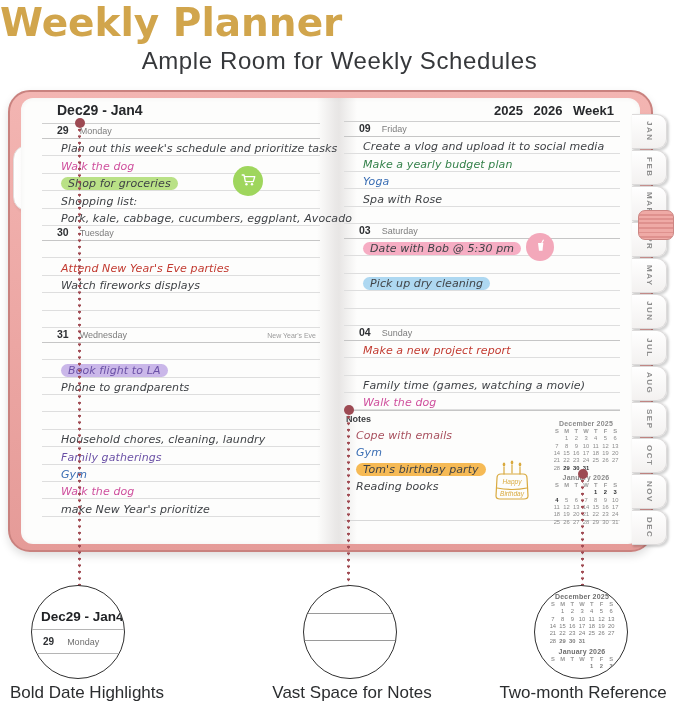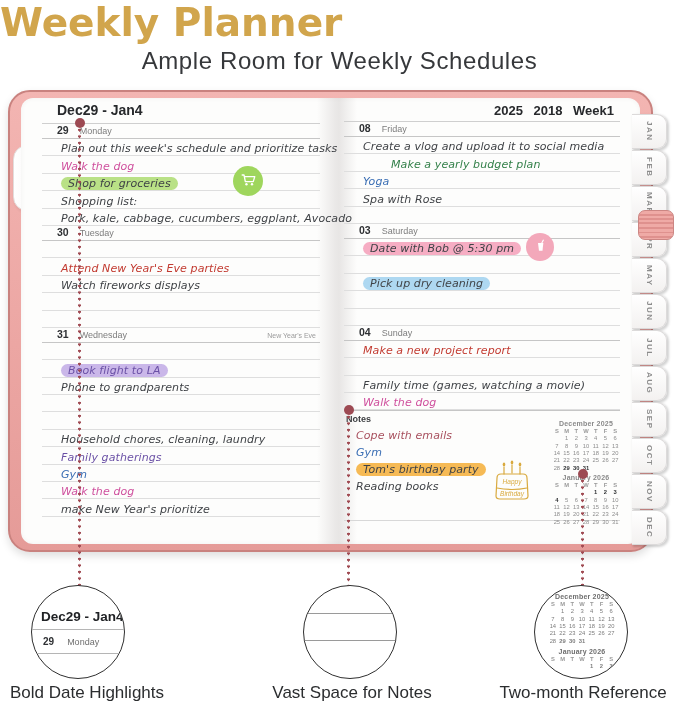--- a/index.html
+++ b/index.html
@@ -26,21 +26,21 @@
   .week-label{font-size:14px;font-weight:700;color:#27292C;padding:2px 0 4px 15px;border-bottom:1px solid #CFCFCF;height:17px;}
   .year-label{font-size:13px;font-weight:700;color:#27292C;text-align:right;padding:3px 6px 4px 0;border-bottom:1px solid #CFCFCF;word-spacing:7px;height:14px;}
 
   .day-head{display:flex;align-items:baseline;height:15px;border-bottom:1px solid #C6C6C6;padding-left:15px;box-sizing:border-box;}
   .day-num{font-size:10.5px;font-weight:700;color:#2E3033;}
   .day-name{font-size:9px;color:#7D7D7D;margin-left:11px;}
   .day-holiday{margin-left:auto;font-size:7px;color:#9B9B9B;padding-right:4px;}
   .prow{position:relative;height:17.4px;border-bottom:1px solid #DEDEDE;display:flex;align-items:flex-end;padding-left:19px;box-sizing:border-box;}
   .hw{font-family:"DejaVu Sans",sans-serif;font-style:italic;font-size:11px;line-height:13px;letter-spacing:.1px;white-space:nowrap;}
   .c-ink{color:#3F4246;}.c-pink{color:#CF4F9D;}.c-red{color:#C23A30;}.c-purple{color:#6B51A6;}
-  .c-blue{color:#3A6EB4;}.c-green{color:#338049;margin-left:28px;}.c-maroon{color:#A8505E;}
+  .c-blue{color:#3A6EB4;}.c-green{color:#338049;}.c-maroon{color:#A8505E;}
   .hl{padding:0 7px;border-radius:7px;}
   .hl-green{background:#B9E186;}.hl-purple{background:#CAB7E9;}.hl-pink{background:#F6ADC3;}
   .hl-blue{background:#AED8F1;}.hl-orange{background:#F6BA55;}
 
   .row-icon{position:absolute;border-radius:50%;display:flex;align-items:center;justify-content:center;z-index:3;}
   .icon-cart{left:191px;top:-8px;width:30px;height:30px;background:#9FD65D;}
   .icon-drink{left:182px;top:-6px;width:28px;height:28px;background:#F3A8BA;}
 
   .notes{position:relative;border-top:1px solid #C6C6C6;height:118px;}
   .notes-label{font-size:9px;font-weight:700;color:#3C3E41;padding:3px 0 1px 2px;}
@@ -176,25 +176,25 @@
             <span class="hw c-pink">Walk the dog</span>
           </div>
           <div class="prow">
             <span class="hw c-ink">make New Year's prioritize</span>
           </div>
         </div>
       </div>
   </div>
 
   <div class="page-inner rpage">
-    <div class="year-label">2025 2018 Week1</div>
+    <div class="year-label">2025 2026 Week1</div>
     <div class="days" id="right-days">
         <div class="day-block">
           <div class="day-head">
-            <span class="day-num">08</span>
+            <span class="day-num">09</span>
             <span class="day-name">Friday</span>
           </div>
           <div class="prow">
             <span class="hw c-ink">Create a vlog and upload it to social media</span>
           </div>
           <div class="prow">
             <span class="hw c-green">Make a yearly budget plan</span>
           </div>
           <div class="prow">
             <span class="hw c-blue">Yoga</span>

